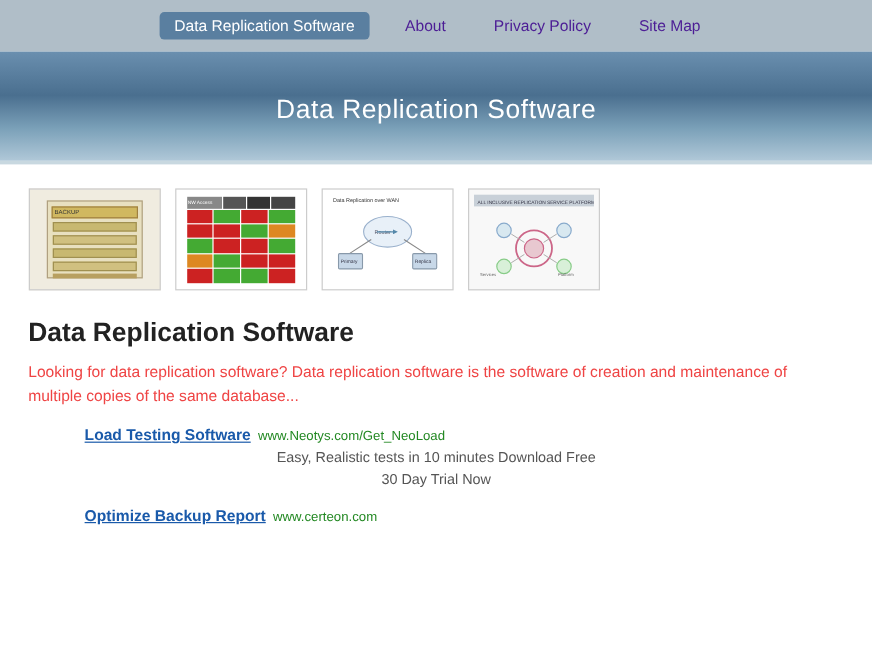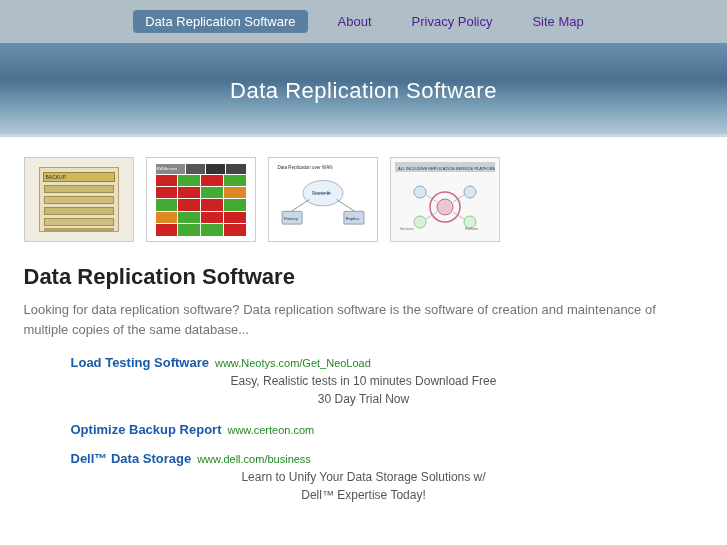--- a/index.html
+++ b/index.html
@@ -117,33 +117,34 @@
     .page-title {
       font-size: 22px;
       font-weight: bold;
       color: #222;
       margin-bottom: 10px;
     }
 
     
     .page-desc {
       font-size: 13px;
-      color: #737373;
+      color: #ef4444;
       line-height: 1.5;
       margin-bottom: 16px;
     }
 
     
     .ad-item {
       margin-bottom: 14px;
     }
     .ad-link {
       color: #1a5aaa;
       font-size: 13px;
       font-weight: bold;
+      text-decoration: underline;
       cursor: pointer;
       padding-left: 47px;
     }
     .ad-url {
       color: #228822;
       font-size: 11px;
       font-weight: normal;
       text-decoration: none;
       margin-left: 6px;
       text-align: center;
@@ -290,21 +291,14 @@
     <div class="ad-desc">
       <span>Easy, Realistic tests in 10 minutes Download Free</span><br>
       <span>30 Day Trial Now</span>
     </div>
   </div>
 
   <div class="ad-item">
     <span><a class="ad-link">Optimize Backup Report</a><span class="ad-url">www.certeon.com</span></span>
   </div>
 
-  <div class="ad-item">
-    <span><a class="ad-link">Dell™ Data Storage</a><span class="ad-url">www.dell.com/business</span></span>
-    <div class="ad-desc">
-      <span>Learn to Unify Your Data Storage Solutions w/</span><br>
-      <span>Dell™ Expertise Today!</span>
-    </div>
-  </div>
 
 </div>
 
 </body></html>

